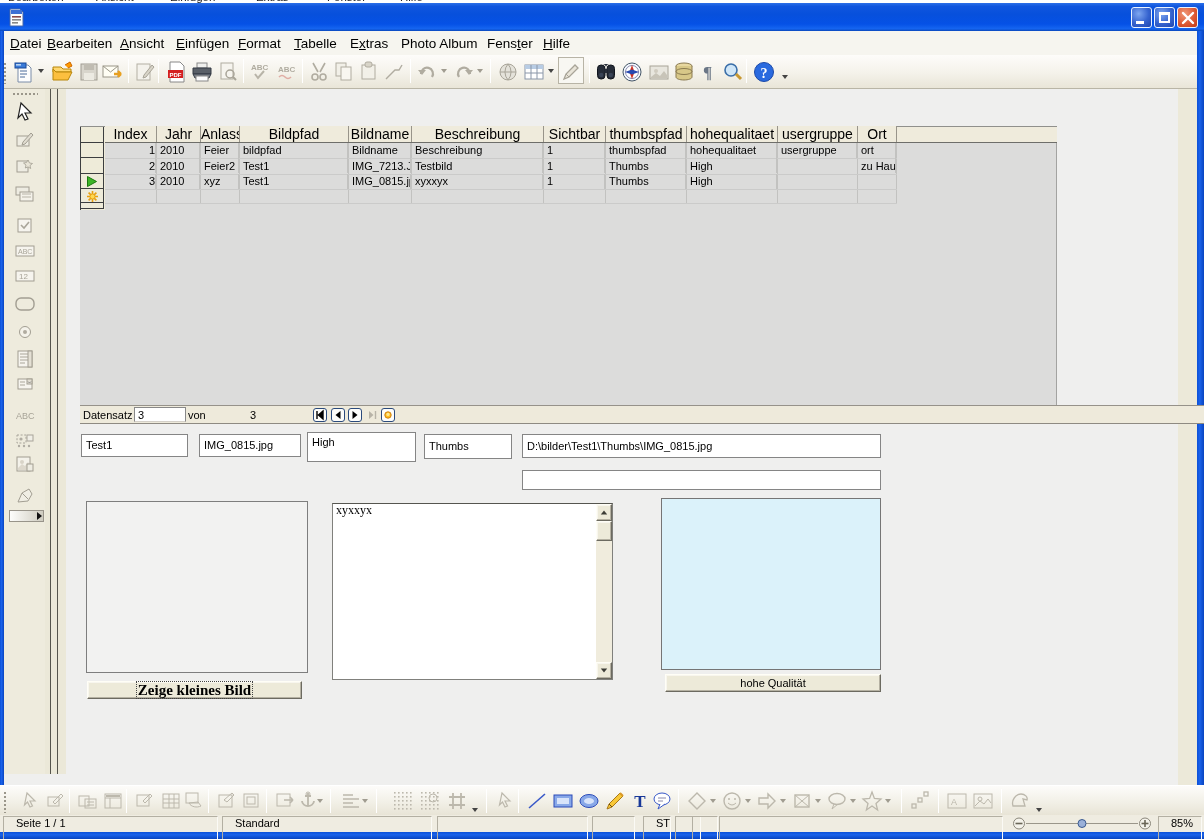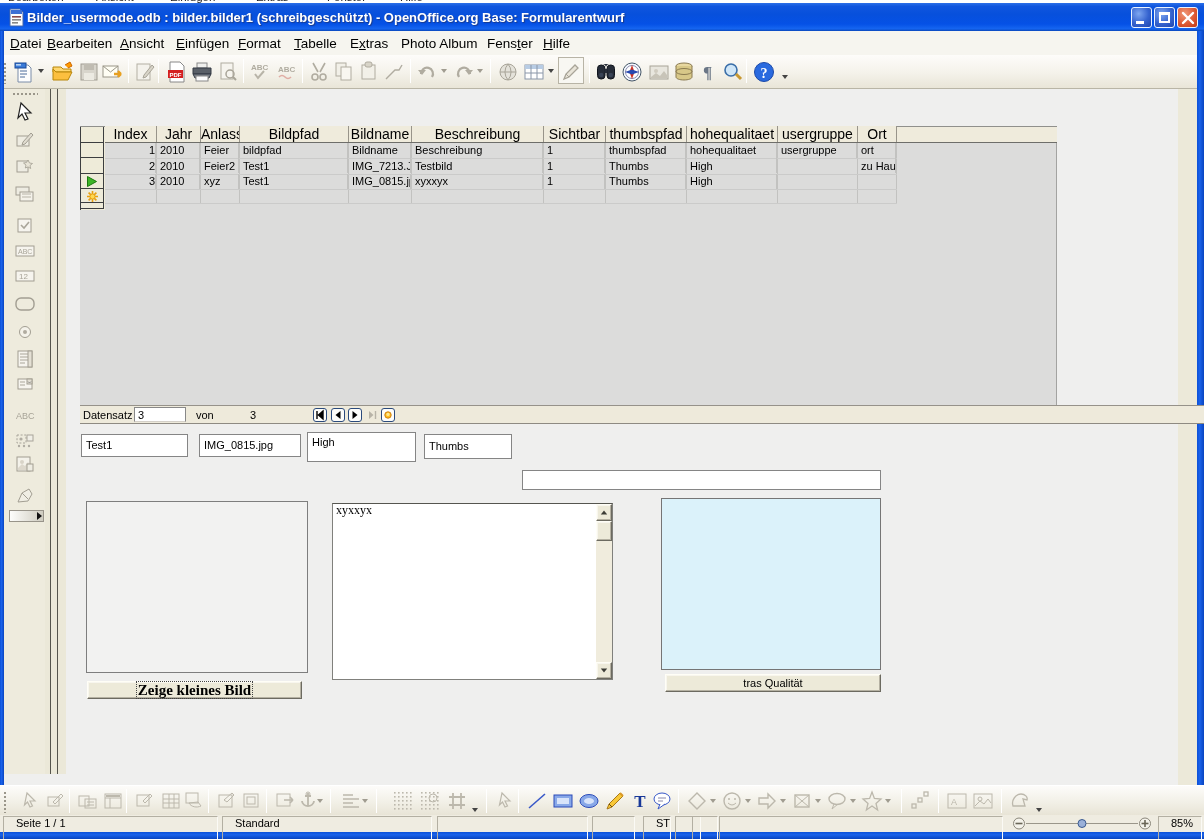--- a/index.html
+++ b/index.html
@@ -57,21 +57,20 @@
       <div style="left:400px">Hilfe</div>
     </div>
 <div id="title" class="abs">
  <svg class="abs" style="left:8px;top:5px" width="17" height="19" viewBox="0 0 17 19">
         <path d="M2 1h10l3 3v14H2z" fill="#fdfdfd" stroke="#4466aa" stroke-width="1"></path>
         <rect x="3" y="2" width="11" height="4" fill="#3b6fd4"></rect>
         <rect x="4" y="8" width="9" height="1.6" fill="#8a4a4a"></rect>
         <rect x="4" y="11" width="9" height="1.6" fill="#888"></rect>
         <rect x="4" y="14" width="6" height="1.6" fill="#888"></rect>
       </svg>
- <div class="txt">Bilder_usermode.odb : bilder.bilder1 (schreibgeschützt) - OpenOffice.org Base: Formularentwurf</div>
  <div class="wbtn b1" style="left:1131px">
         <div style="position:absolute;left:4px;top:13px;width:8px;height:3px;background:#fff"></div>
       </div>
  <div class="wbtn b1" style="left:1154px">
         <div style="position:absolute;left:4px;top:4px;width:11px;height:11px;border:2px solid #fff;border-top-width:3px"></div>
       </div>
  <div class="wbtn close" style="left:1177px">
         <svg style="position:absolute;left:3px;top:3px" width="14" height="14" viewBox="0 0 14 14">
           <path d="M2 2L12 12M12 2L2 12" stroke="#fff" stroke-width="2.4" stroke-linecap="round"></path>
         </svg>
@@ -308,21 +307,21 @@
  <div class="abs" style="left:5px;top:0;width:1px;height:685px;background:#55544c"></div>
  <div class="abs" style="left:12px;top:0;width:1px;height:685px;background:#55544c"></div>
 </div>
 <div id="tbl" class="abs" style="height:279px">
  <div class="abs" style="left:0;top:0;width:977px;height:1px;background:#90908c"></div>
  <div class="abs" style="left:0;top:1px;width:977px;height:16px;background:#efebdc;border-bottom:1px solid #6e6e6a"></div>
 </div>
 <div id="nav" class="abs">
  <span class="abs" style="left:3px;top:3px">Datensatz</span>
  <div class="abs" style="left:54px;top:1px;width:52px;height:15px;background:#fff;border:1px solid #888;border-bottom-color:#d4d0c8;font-size:11px;padding:1px 0 0 3px">3</div>
- <span class="abs" style="left:116px;top:3px">von</span>
+ <span class="abs" style="left:108px;top:3px">von</span>
  <span class="abs" style="left:170px;top:3px">3</span>
  <div class="navbtn" style="left:233px">
         <svg width="12" height="12" viewBox="0 0 12 12">
           <path d="M3 2v8M9 2L4.5 6L9 10z" fill="#000" stroke="#000" stroke-width="1.4"></path>
         </svg>
       </div>
  <div class="navbtn" style="left:250.5px">
         <svg width="12" height="12" viewBox="0 0 12 12">
           <path d="M8.5 2L3.5 6l5 4z" fill="#000"></path>
         </svg>
@@ -414,40 +413,41 @@
       </svg>
 <svg class="abs" style="left:7px;top:65px" width="11" height="11" viewBox="0 0 11 11">
         <path d="M5.5 0v11M0 5.5h11M1.6 1.6l7.8 7.8M9.4 1.6L1.6 9.4" stroke="#e8a010" stroke-width="1.6"></path>
         <circle cx="5.5" cy="5.5" r="2.6" fill="#ffd850" stroke="#e8a010"></circle>
       </svg>
     </div>
 <div class="fld" style="left:81px;top:434px;width:107px;height:23px;line-height:21px">Test1</div>
 <div class="fld" style="left:199px;top:434px;width:102px;height:23px;line-height:21px">IMG_0815.jpg</div>
 <div class="fld" style="left:307px;top:432px;width:109px;height:30px;line-height:14px;padding-top:2px">High</div>
 <div class="fld" style="left:424px;top:434px;width:88px;height:25px;line-height:23px">Thumbs</div>
+<div class="fld" style="left:522px;top:434px;width:359px;height:24px;line-height:22px">D:\bilder\Test1\Thumbs\IMG_0815.jpg</div>
 <div class="fld" style="left:522px;top:470px;width:359px;height:20px"></div>
 <div class="abs" style="left:86px;top:501px;width:222px;height:172px;background:#f2f2f1;border:1px solid #7e7e7e"></div>
 <div class="btn3d" style="left:87px;top:681px;width:215px;height:18px;font-family:'Liberation Serif',serif;font-weight:bold;font-size:15px;line-height:16px"><span style="border:1px dotted #444;padding:0 1px">Zeige kleines Bild</span></div>
 <div class="abs" style="left:332px;top:503px;width:281px;height:177px;background:#fff;border:1px solid #80807c;border-top-color:#55554f"></div>
 <div class="abs" style="left:336px;top:503px;font-family:'Liberation Serif',serif;font-size:12px;color:#000">xyxxyx</div>
 <div class="abs" style="left:596px;top:504px;width:16px;height:175px;background:#f0ecdd">
  <div class="btn3d" style="left:0;top:0;width:16px;height:17px">
         <svg width="14" height="15" viewBox="0 0 14 15">
           <path d="M7 5.5l3.2 4H3.8z" fill="#3c3c36"></path>
         </svg>
       </div>
  <div class="btn3d" style="left:0;top:17px;width:16px;height:20px"></div>
  <div class="btn3d" style="left:0;top:158px;width:16px;height:17px">
         <svg width="14" height="15" viewBox="0 0 14 15">
           <path d="M7 9.5L3.8 5.5h6.4z" fill="#3c3c36"></path>
         </svg>
       </div>
 </div>
 <div class="abs" style="left:661px;top:498px;width:220px;height:172px;background:#dbf2fa;border:1px solid #757575"></div>
-<div class="btn3d" style="left:665px;top:674px;width:216px;height:18px;font-size:11px;line-height:17px">tras Qualität</div>
+<div class="btn3d" style="left:665px;top:674px;width:216px;height:18px;font-size:11px;line-height:17px">hohe Qualität</div>
 <div id="btb" class="abs">
       <div class="grip" style="top:5px;height:22px"></div>
 <svg class="ico" style="left:20px;top:4px" viewBox="0 0 22 22">
         <path d="M7 3l8 8h-5l2.5 5-2.5 1-2.5-5-3 3z" fill="none" stroke="#bcb8ac" stroke-width="1.2"></path>
       </svg>
 <svg class="ico" style="left:45px;top:4px" viewBox="0 0 22 22">
         <rect x="3" y="7" width="11" height="9" fill="none" stroke="#bcb8ac"></rect>
         <path d="M8 12l8-8 2 2-8 8z" fill="none" stroke="#bcb8ac"></path>
       </svg>
 <div class="sep" style="left:69px;top:3px"></div>

